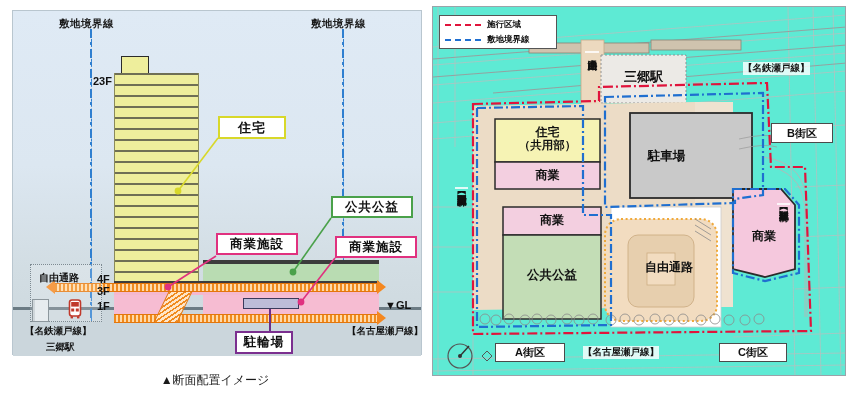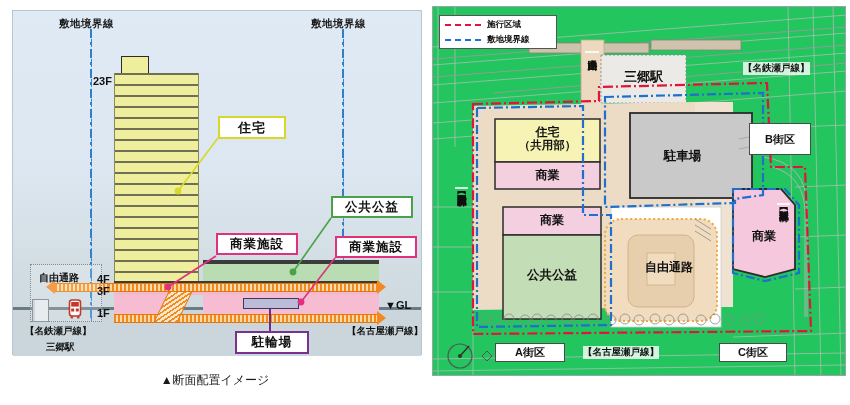--- a/index.html
+++ b/index.html
@@ -133,21 +133,21 @@
 
   
   #caption{
     position:absolute;left:0;top:372px;width:430px;text-align:center;
     font-size:12px;color:#1a1a1a;
   }
 
   
   #plan-panel{
     position:absolute;left:432px;top:6px;width:414px;height:370px;
-    background:#22c55e;border:1px solid #9aa3a9;box-sizing:border-box;overflow:hidden;
+    background:#5eead4;border:1px solid #9aa3a9;box-sizing:border-box;overflow:hidden;
   }
   #plan-svg{position:absolute;left:0;top:0;}
 
   .plan-label{
     position:absolute;font-weight:700;color:#111;text-align:center;white-space:nowrap;
     line-height:1.18;
   }
   .boxed-lbl{
     position:absolute;background:#fff;border:1px solid #4a4a4a;
     font-size:11px;font-weight:700;color:#111;
@@ -241,21 +241,21 @@
   <div class="rail-lbl" style="left:12px;top:314px;">【名鉄瀬戸線】</div>
   <div class="rail-lbl" style="left:33px;top:330px;">三郷駅</div>
   <div class="rail-lbl" style="left:334px;top:314px;">【名古屋瀬戸線】</div>
 
   <div id="bike-bar"></div>
   <div id="bike-stem"></div>
 
   <div class="floor-lbl" style="left:80px;top:64px;">23F</div>
   <div class="floor-lbl" style="left:84px;top:262px;">4F</div>
   <div class="floor-lbl" style="left:84px;top:274px;">3F</div>
-  <div class="floor-lbl" style="left:84px;top:296px;">1F</div>
+  <div class="floor-lbl" style="left:84px;top:289px;">1F</div>
   <div id="gl-mark">▼GL</div>
 
   <svg style="position:absolute;left:0;top:0;width:410px;height:345px;pointer-events:none;">
     <line x1="205" y1="127" x2="165" y2="180" stroke="#d8d82a" stroke-width="1.6"></line>
     <circle cx="165" cy="180" r="3.4" fill="#d8d82a"></circle>
     <line x1="203" y1="245" x2="155" y2="276" stroke="#e0317f" stroke-width="1.6"></line>
     <circle cx="155" cy="276" r="3.4" fill="#e0317f"></circle>
     <line x1="318" y1="207" x2="280" y2="261" stroke="#4aa14a" stroke-width="1.6"></line>
     <circle cx="280" cy="261" r="3.4" fill="#4aa14a"></circle>
     <line x1="322" y1="247" x2="288" y2="291" stroke="#e0317f" stroke-width="1.6"></line>
@@ -267,21 +267,21 @@
   </div>
   <div class="callout pink" style="left:203px;top:222px;width:82px;height:22px;font-size:12.5px;">
     <span>商業施設</span>
   </div>
   <div class="callout green" style="left:318px;top:185px;width:82px;height:22px;font-size:12.5px;">
     <span>公共公益</span>
   </div>
   <div class="callout pink" style="left:322px;top:225px;width:82px;height:22px;font-size:12.5px;">
     <span>商業施設</span>
   </div>
-  <div class="callout purple" style="left:222px;top:320px;width:74px;height:23px;font-size:12.5px;">
+  <div class="callout purple" style="left:222px;top:320px;width:58px;height:23px;font-size:12.5px;">
     <span>駐輪場</span>
   </div>
 </div>
 
 <div id="caption">▲断面配置イメージ</div>
 
 <div id="plan-panel">
 
   <svg id="plan-svg" width="414" height="370" viewBox="0 0 414 370">
 
@@ -405,28 +405,28 @@
     </div>
   </div>
 
   <div class="plan-label" style="left:62px;top:118px;width:105px;font-size:12px;">
     <div>住宅</div>
     <div style="font-size:11.5px;">（共用部）</div>
   </div>
   <div class="plan-label" style="left:62px;top:161px;width:105px;font-size:12px;">商業</div>
   <div class="plan-label" style="left:70px;top:206px;width:98px;font-size:12px;">商業</div>
   <div class="plan-label" style="left:70px;top:261px;width:98px;font-size:12.5px;">公共公益</div>
-  <div class="plan-label" style="left:200px;top:142px;width:99px;font-size:12.5px;">駐車場</div>
+  <div class="plan-label" style="left:184px;top:142px;width:99px;font-size:12.5px;">駐車場</div>
   <div class="plan-label" style="left:188px;top:253px;width:96px;font-size:12px;">自由通路</div>
   <div class="plan-label" style="left:300px;top:222px;width:62px;font-size:12px;">商業</div>
 
   <div class="plan-label" style="left:168px;top:62px;width:85px;font-size:13px;">三郷駅</div>
   <div class="vert-lbl" style="left:152px;top:44px;font-size:10px;">自由通路</div>
 
   <div class="boxed-lbl" style="left:62px;top:336px;width:70px;height:19px;">A街区</div>
-  <div class="boxed-lbl" style="left:316px;top:116px;width:62px;height:32px;">B街区</div>
+  <div class="boxed-lbl" style="left:338px;top:116px;width:62px;height:20px;">B街区</div>
   <div class="boxed-lbl" style="left:286px;top:336px;width:68px;height:19px;">C街区</div>
 
   <div class="plain-lbl" style="left:310px;top:55px;">【名鉄瀬戸線】</div>
   <div class="plain-lbl" style="left:150px;top:339px;">【名古屋瀬戸線】</div>
   <div class="vert-lbl" style="left:22px;top:180px;">【玉野川森林公園線】</div>
   <div class="vert-lbl" style="left:344px;top:196px;">【三郷駅前線】</div>
 </div>
 
 </body></html>

